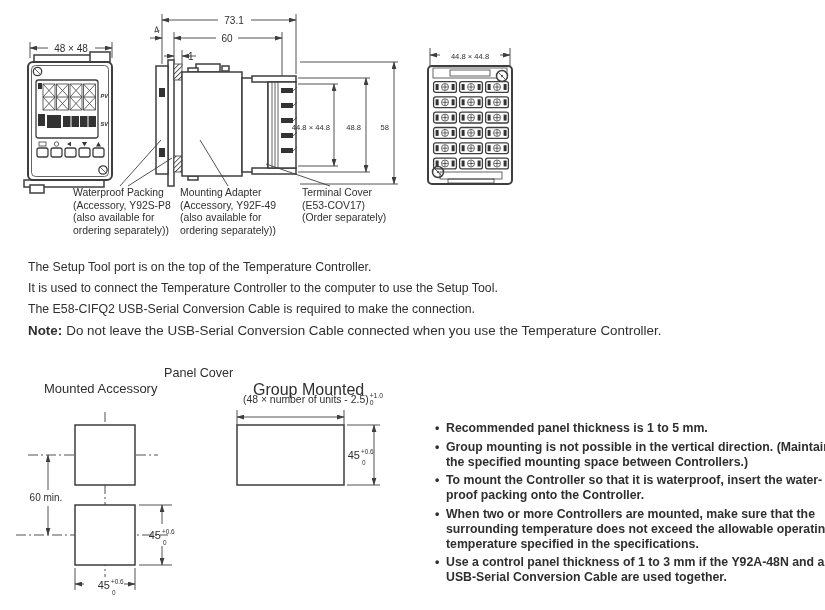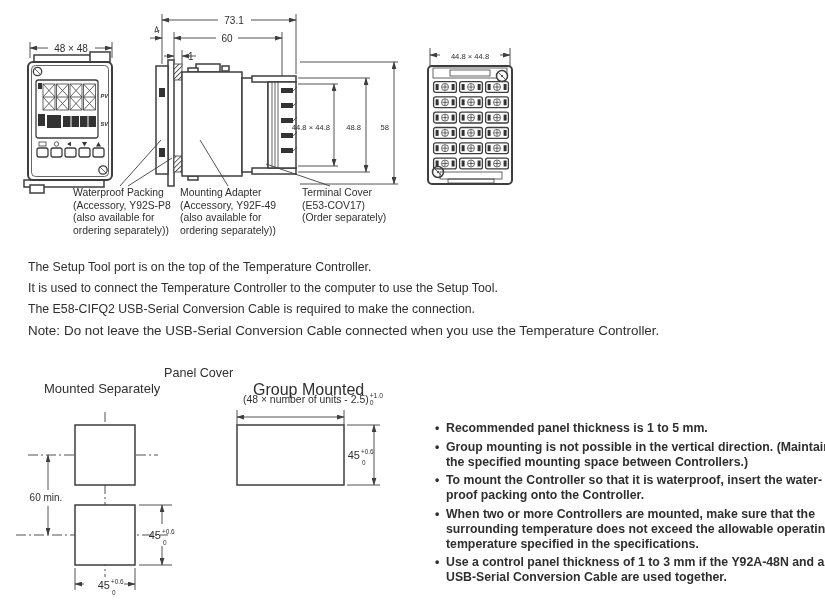--- a/index.html
+++ b/index.html
@@ -21,21 +21,21 @@
   .dtx7{font-family:"Liberation Sans",sans-serif;font-size:7.6px;fill:#2f2f2f;}
   .dtx6{font-family:"Liberation Sans",sans-serif;font-size:6.4px;fill:#2f2f2f;}
   .dtx11{font-family:"Liberation Sans",sans-serif;font-size:11px;fill:#2f2f2f;}
   .pvsv{font-family:"Liberation Sans",sans-serif;font-size:5.6px;font-weight:bold;font-style:italic;fill:#2f2f2f;}
   
   .plabel{position:absolute;font-size:10.4px;line-height:12.7px;white-space:nowrap;}
   
   .desc{position:absolute;left:28px;top:257px;}
   .desc p{margin:0;font-size:12.3px;line-height:21px;white-space:nowrap;}
   .desc p.note{font-size:13.4px;}
-  .desc .nlab{font-weight:normal;margin-right:4px;margin-top:8px;}
+  .desc .nlab{font-weight:bold;margin-right:4px;margin-top:8px;}
   
   .pc-title{position:absolute;left:164px;top:366px;font-size:12.6px;}
   .pc-sep{position:absolute;left:44px;top:381px;font-size:13px;}
   .pc-grp{position:absolute;left:253px;top:381px;font-size:16px;}
   .pc-formula{position:absolute;left:243px;top:393px;font-size:10.4px;white-space:nowrap;}
   .tol{display:inline-flex;flex-direction:column;vertical-align:middle;font-size:6.8px;line-height:6.8px;margin-left:1px;}
   
   .notes{position:absolute;left:433px;top:421px;width:414px;font-weight:bold;}
   .notes ul{margin:0;padding:0;list-style:none;}
   .notes li{position:relative;padding-left:13px;font-size:12.3px;line-height:14.8px;margin-bottom:4px;}
@@ -274,21 +274,21 @@
 <div class="desc">
   <p>The Setup Tool port is on the top of the Temperature Controller.</p>
   <p>It is used to connect the Temperature Controller to the computer to use the Setup Tool.</p>
   <p>The E58-CIFQ2 USB-Serial Conversion Cable is required to make the connection.</p>
   <p class="note">
     <span class="nlab">Note:</span><span>Do not leave the USB-Serial Conversion Cable connected when you use the Temperature Controller.</span>
   </p>
 </div>
 
 <div class="pc-title">Panel Cover</div>
-<div class="pc-sep">Mounted Separately</div>
+<div class="pc-sep">Mounted Accessory</div>
 <div class="pc-grp">Group Mounted</div>
 <div class="pc-formula">
   <span>(48 × number of units - 2.5)</span><span class="tol">
       <span>+1.0</span>
       <span>0</span>
     </span>
 </div>
 
 <svg class="abs" style="left:0;top:408px" width="410" height="200" viewBox="0 0 410 200">
   <defs>

